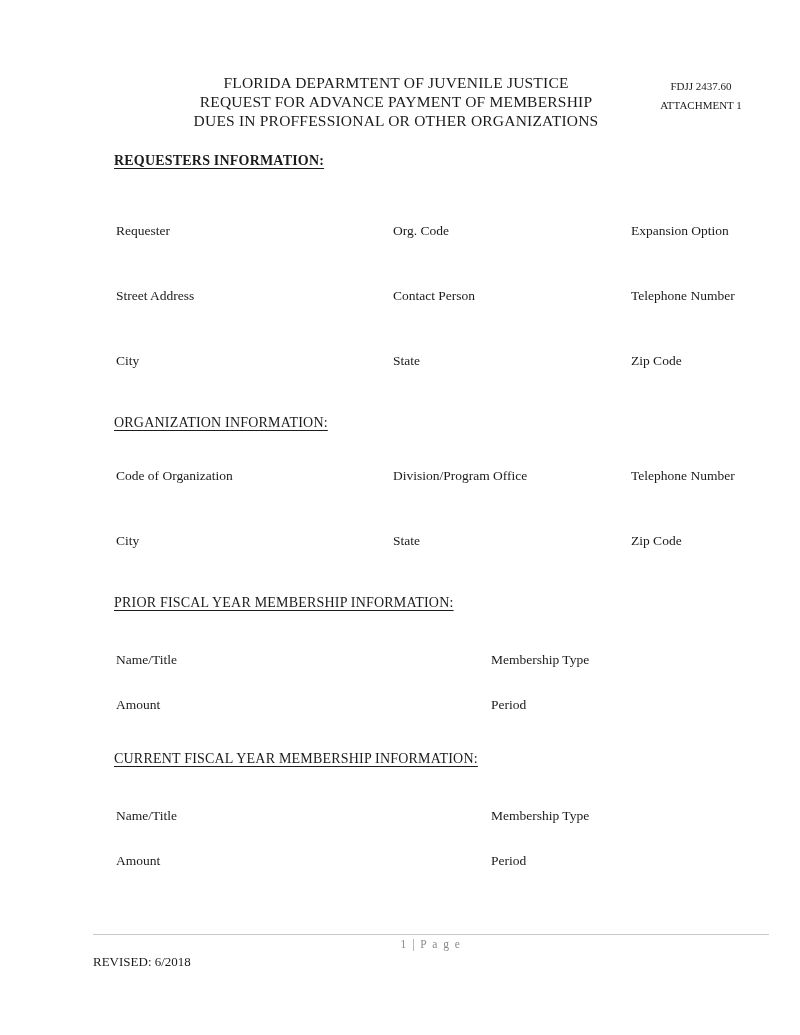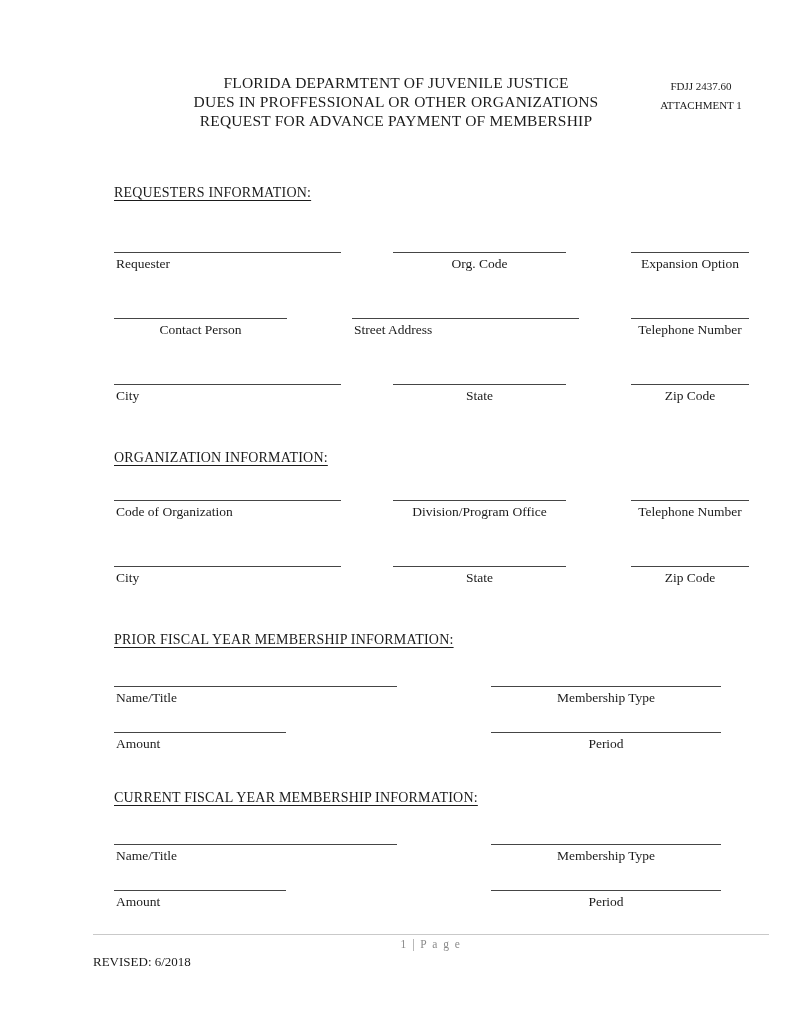--- a/index.html
+++ b/index.html
@@ -37,30 +37,30 @@
     line-height: 18.5px;
   }
 
   
   .section-heading {
     font-size: 14px;
     letter-spacing: 0.2px;
     text-decoration: underline;
     text-underline-offset: 3px;
   }
-  .sh-1 { margin-top: 55px; margin-bottom: 51px; }
+  .sh-1 { margin-top: 23px; margin-bottom: 51px; font-weight: bold; }
   .sh-2 { margin-top: 4px;  margin-bottom: 34px; }
   .sh-3 { margin-top: 31px; margin-bottom: 38px; }
   .sh-4 { margin-top: 38px; margin-bottom: 38px; }
 
   
   .frow { display: flex; }
   .frow-3 { margin-bottom: 46px; }
   .frow-2 { width: 607px; justify-content: space-between; margin-bottom: 26px; }
-  .field { display: flex; flex-direction: column; }
+  .field { display: flex; flex-direction: row; }
   .blank-line {
     height: 0;
     border-bottom: 1.4px solid #454545;
   }
   .flabel {
     font-size: 13.5px;
     line-height: 17px;
     margin-top: 2px;
     white-space: nowrap;
   }
@@ -99,22 +99,22 @@
 </style>
 </head>
 <body>
 
 <div class="page">
   <div class="content">
 
     <div class="header">
       <div class="title-block">
         <div>FLORIDA DEPARMTENT OF JUVENILE JUSTICE</div>
+        <div>REQUEST FOR ADVANCE PAYMENT OF MEMBERSHIP</div>
         <div>DUES IN PROFFESSIONAL OR OTHER ORGANIZATIONS</div>
-        <div>REQUEST FOR ADVANCE PAYMENT OF MEMBERSHIP</div>
       </div>
       <div class="header-right">
         <div>FDJJ 2437.60</div>
         <div>ATTACHMENT 1</div>
       </div>
     </div>
 
     <div class="section-heading sh-1">REQUESTERS INFORMATION:</div>
 
     <div class="frow frow-3">
@@ -126,27 +126,27 @@
         <div class="blank-line"></div>
         <div class="flabel center">Org. Code</div>
       </div>
       <div class="field c3">
         <div class="blank-line"></div>
         <div class="flabel center">Expansion Option</div>
       </div>
     </div>
 
     <div class="frow frow-3">
+      <div class="field c1">
+        <div class="blank-line"></div>
+        <div class="flabel left">Street Address</div>
+      </div>
       <div class="field c2">
         <div class="blank-line"></div>
         <div class="flabel center">Contact Person</div>
-      </div>
-      <div class="field c1">
-        <div class="blank-line"></div>
-        <div class="flabel left">Street Address</div>
       </div>
       <div class="field c3">
         <div class="blank-line"></div>
         <div class="flabel center">Telephone Number</div>
       </div>
     </div>
 
     <div class="frow frow-3">
       <div class="field c1">
         <div class="blank-line"></div>

